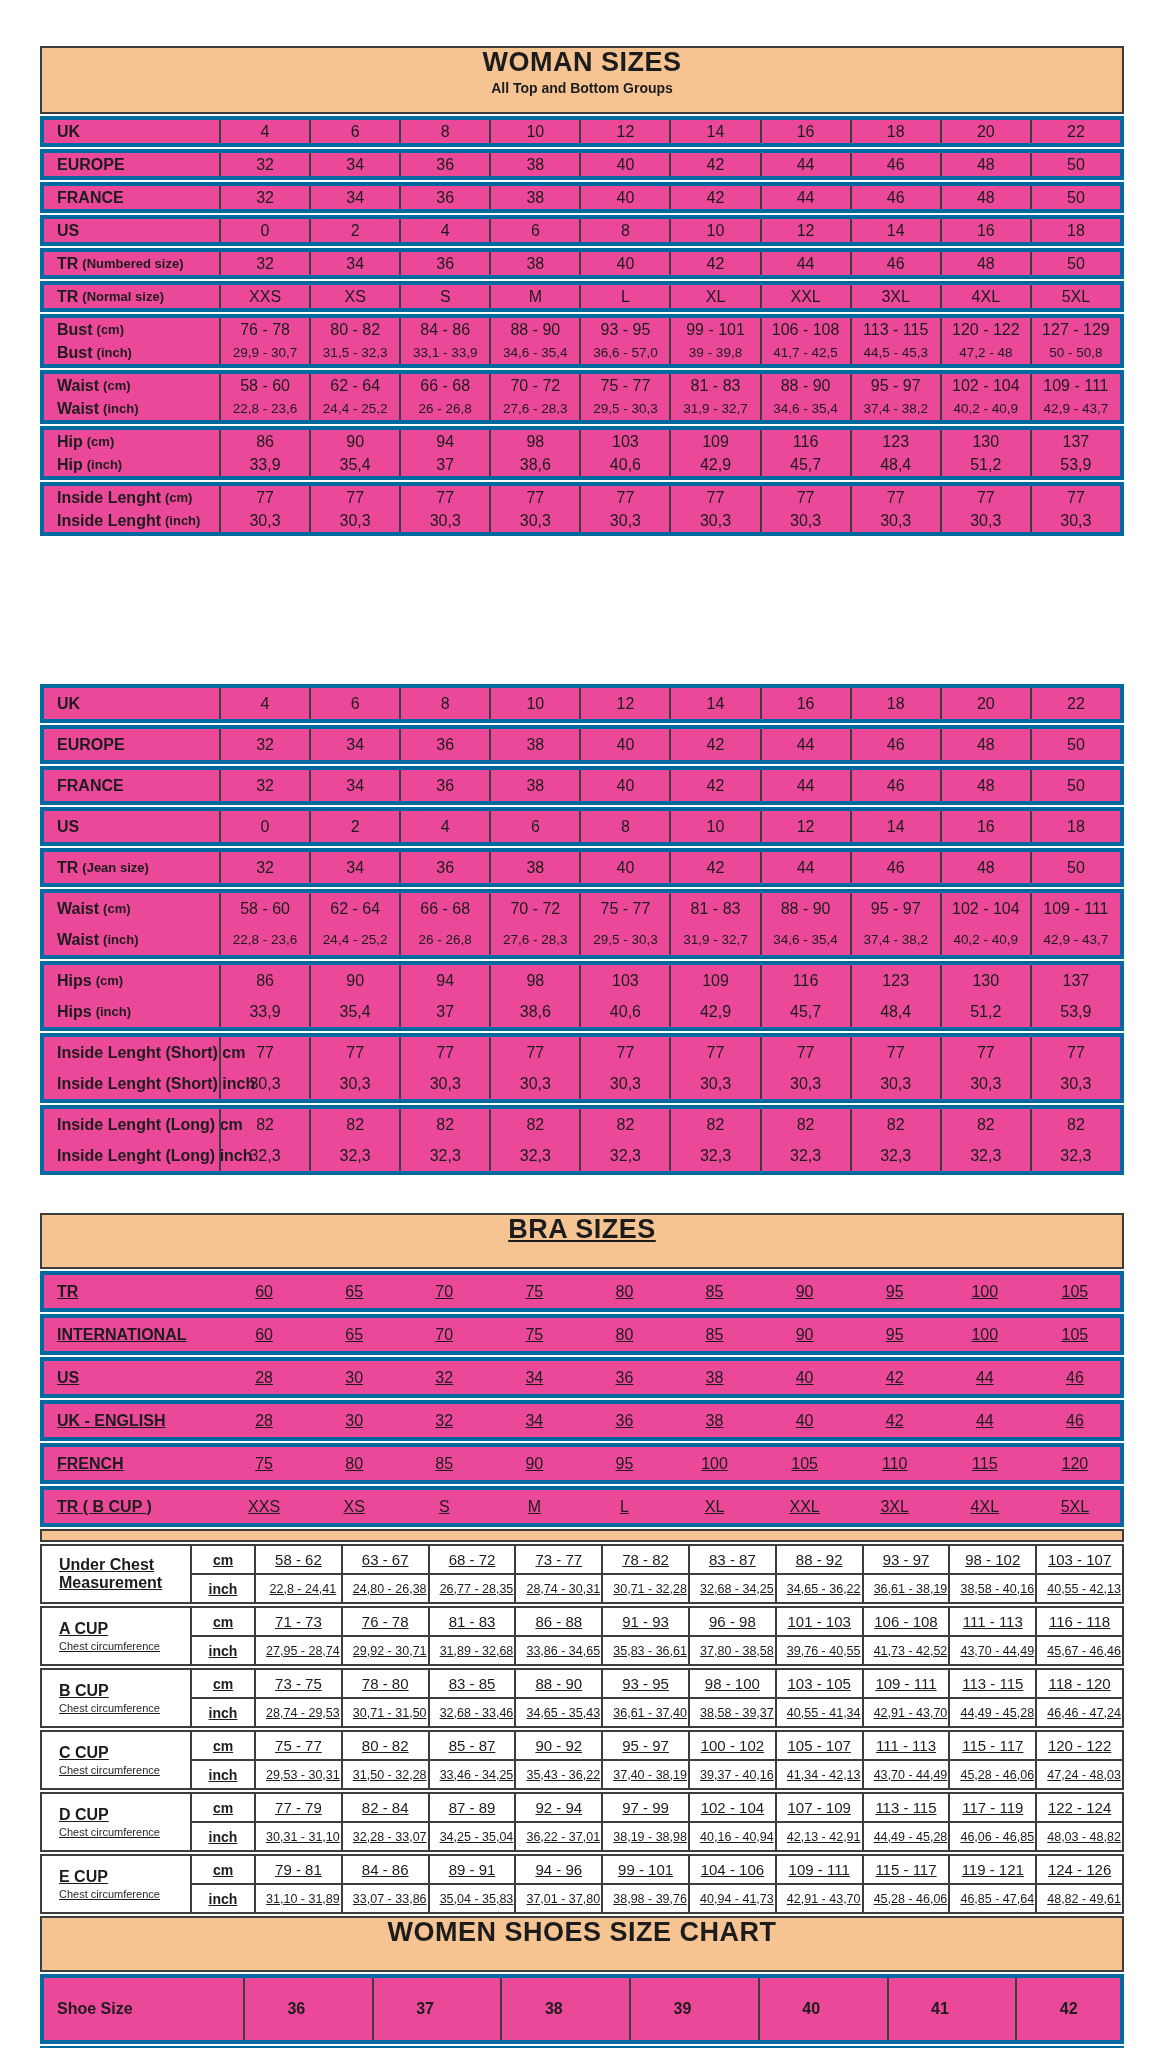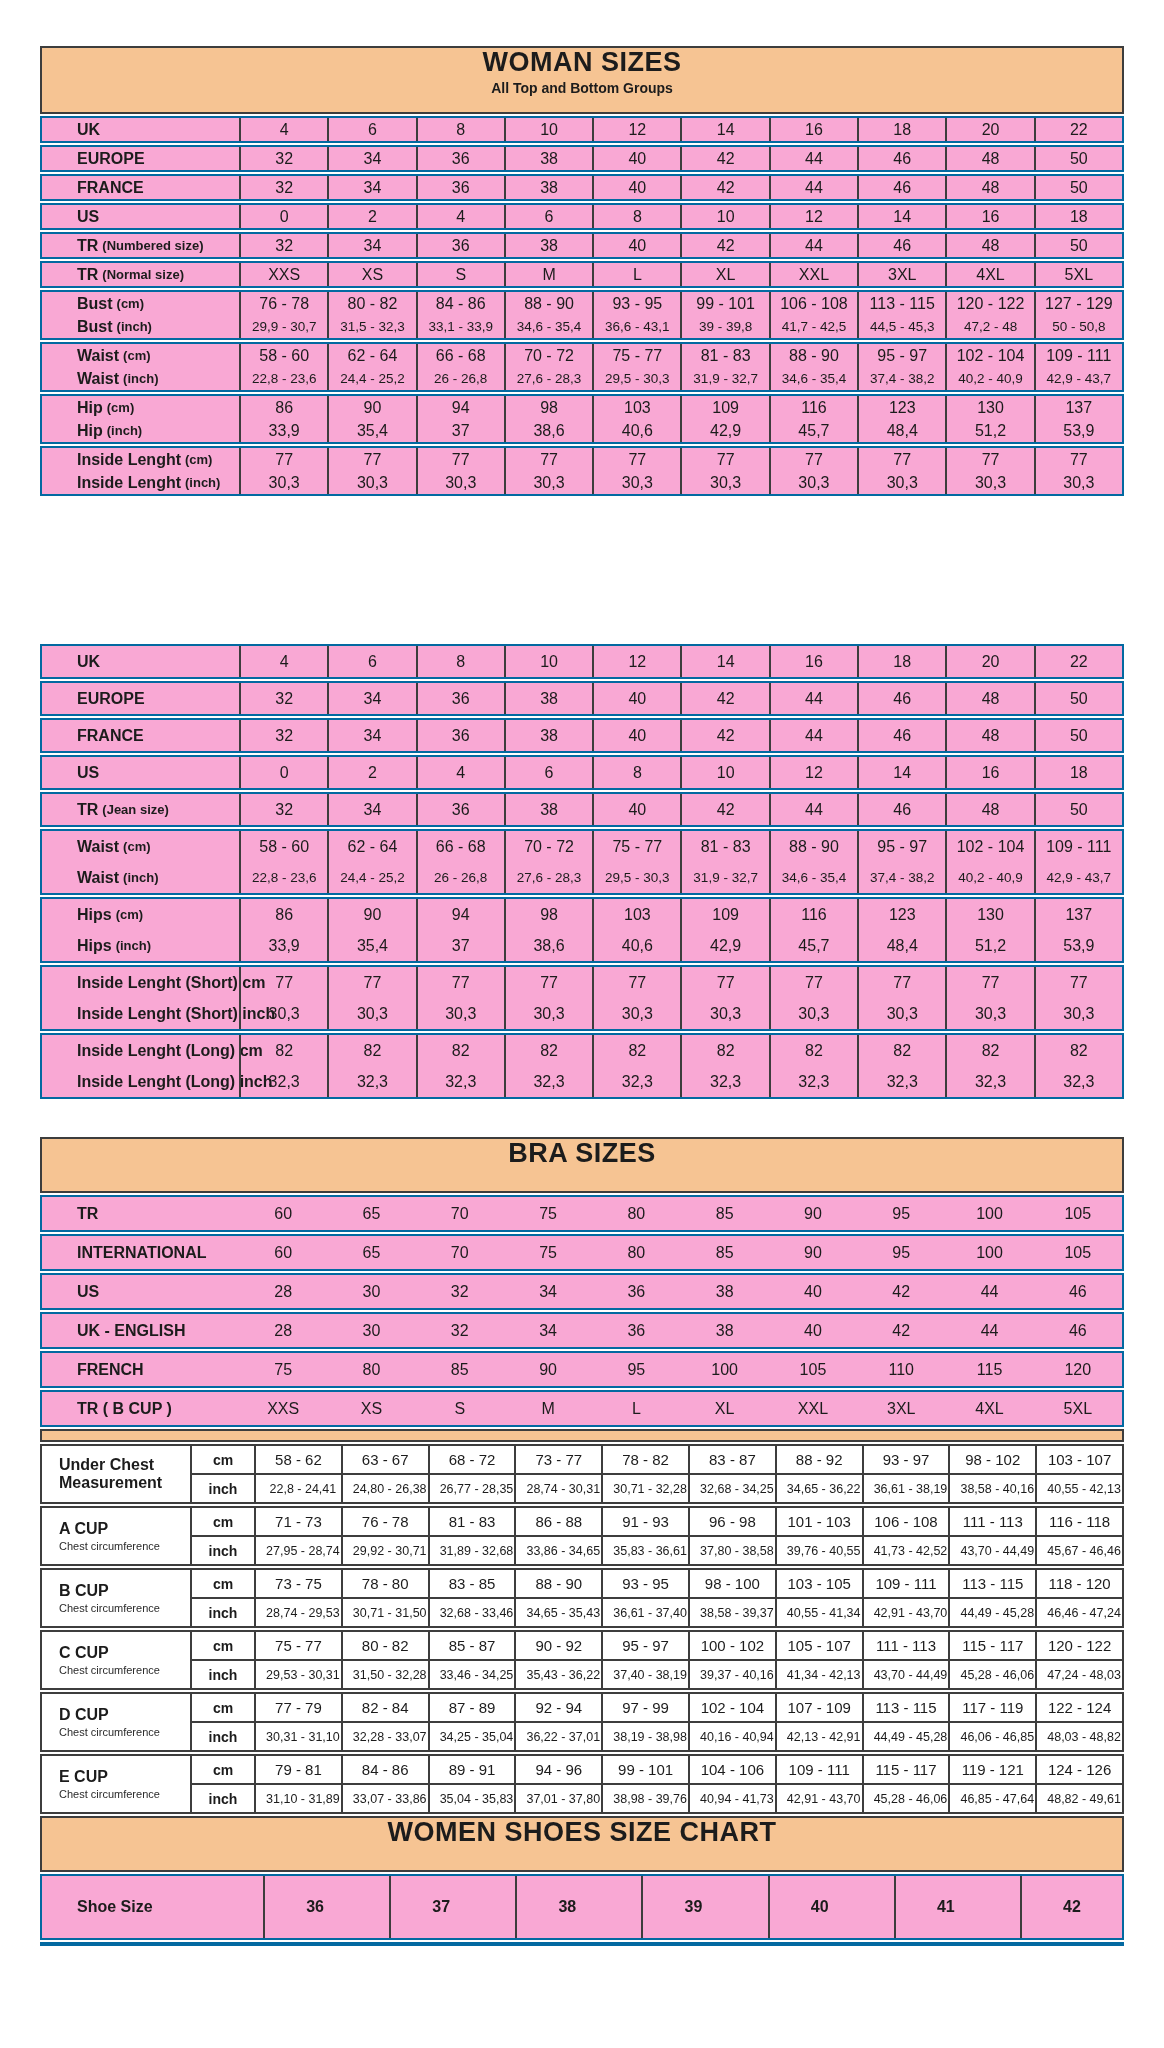--- a/index.html
+++ b/index.html
@@ -6,41 +6,40 @@
   body{
     width:1164px;height:2048px;
     font-family:"Liberation Sans", sans-serif;
     color:#1c1c1c;
     -webkit-font-smoothing:antialiased;
   }
   .sheet{padding:46px 40px 0 40px;}
   .tbl{width:1084px;}
   .t1{margin-bottom:148px;}
   .t2{margin-bottom:38px;}
-  .t3{}
+  .t3{text-decoration:underline;}
 
   
   .band{
     border:2px solid #3d3d3d;
     background:var(--accent,#f6c493);
     text-align:center;
     display:flex;flex-direction:column;justify-content:flex-start;
     margin-bottom:2px;
   }
   .band.tall{height:64px;}
   .band.short{height:52px;}
   .band-title{font-size:27px;font-weight:bold;letter-spacing:.5px;line-height:1.1;}
   .band-sub{font-size:14px;font-weight:bold;margin-top:2px;}
 
   
   .group{
-    border:2px solid #0369a1;
+    border:4px solid #0369a1;
     margin-bottom:2px;
-    background:#f9a8d4;
-    padding-left:22px;
+    background:#ec4899;
   }
   .row{display:flex;align-items:stretch;}
   .lab{
     width:175px;flex:0 0 175px;
     display:flex;align-items:center;
     padding-left:13px;box-sizing:border-box;
     font-weight:bold;font-size:16px;
     white-space:nowrap;
   }
   .lab .u{font-size:13px;font-weight:bold;margin-left:4px;}
@@ -220,21 +219,21 @@
           </div>
           <div class="row r-small">
             <div class="lab">
               <span>Bust</span>
               <span class="u">(inch)</span>
             </div>
             <div class="val">29,9 - 30,7</div>
             <div class="val">31,5 - 32,3</div>
             <div class="val">33,1 - 33,9</div>
             <div class="val">34,6 - 35,4</div>
-            <div class="val">36,6 - 43,1</div>
+            <div class="val">36,6 - 57,0</div>
             <div class="val">39 - 39,8</div>
             <div class="val">41,7 - 42,5</div>
             <div class="val">44,5 - 45,3</div>
             <div class="val">47,2 - 48</div>
             <div class="val">50 - 50,8</div>
           </div>
         </div>
         <div class="group">
           <div class="row">
             <div class="lab">

